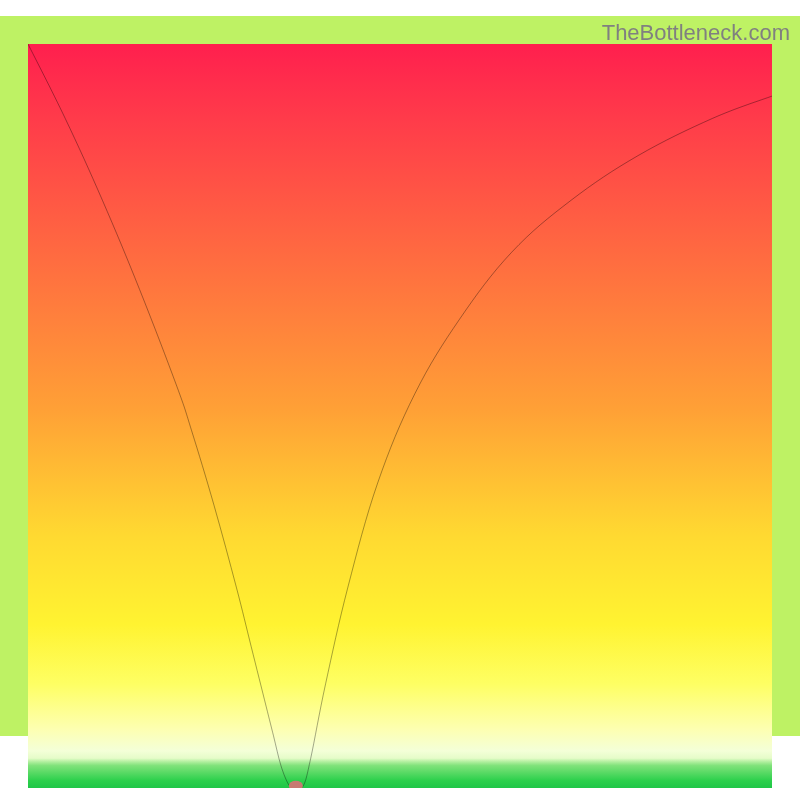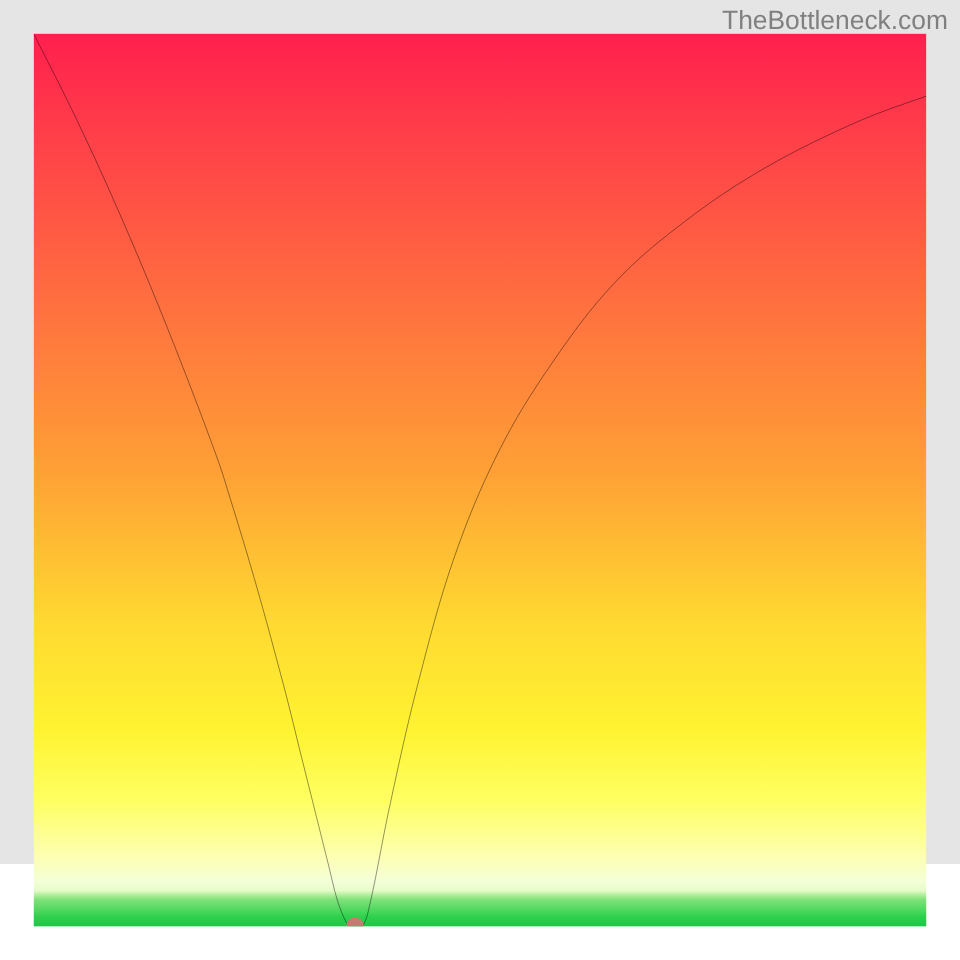--- a/index.html
+++ b/index.html
@@ -7,21 +7,22 @@
     padding: 0;
     width: 800px;
     height: 800px;
     overflow: hidden;
     font-family: Arial, Helvetica, sans-serif;
   }
   .frame {
     position: relative;
     width: 800px;
     height: 720px;
-    background: #e5e5e5;
+    background: #bef264;
+    margin-top: 16px;
   }
   .watermark {
     position: absolute;
     top: 4px;
     right: 10px;
     color: #808080;
     font-size: 22px;
     font-family: Arial, Helvetica, sans-serif;
     z-index: 3;
     letter-spacing: 0px;

